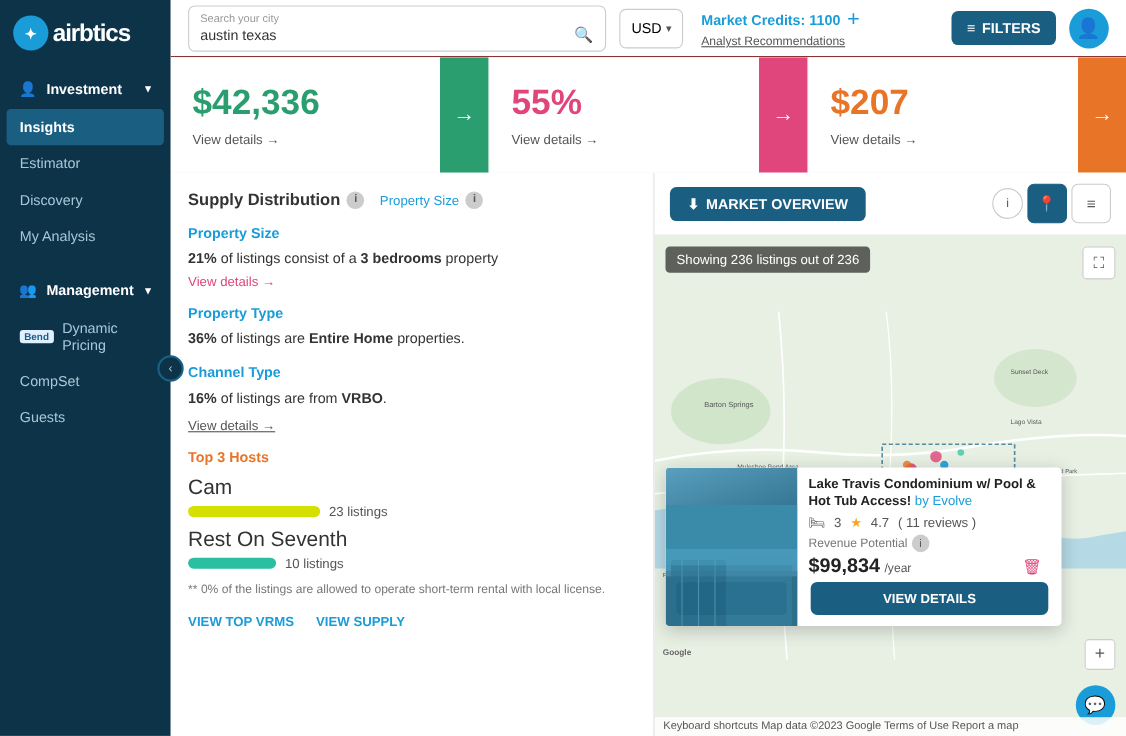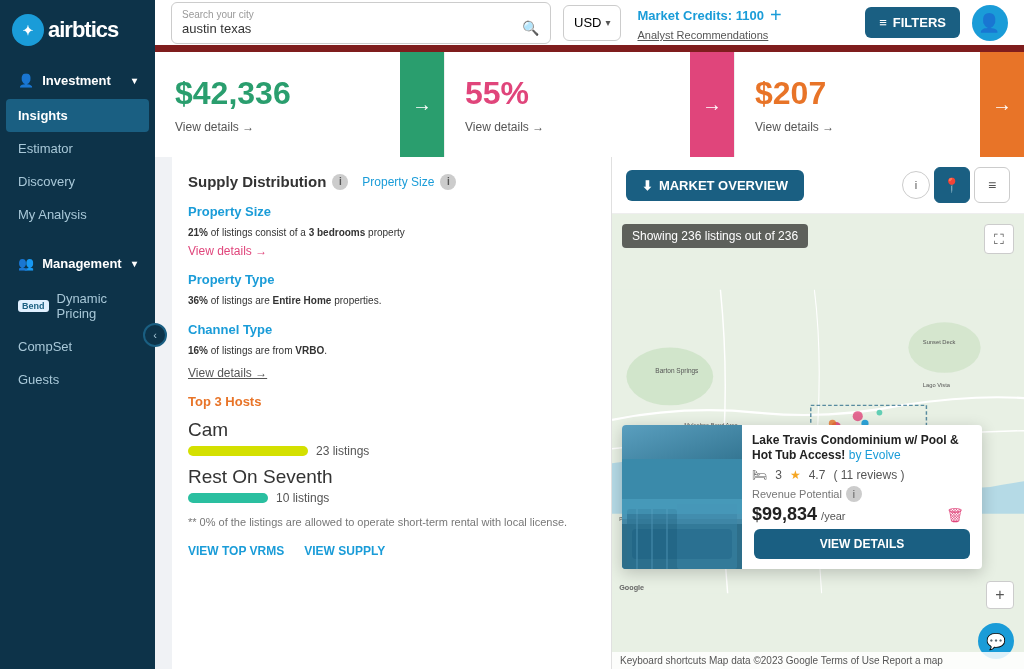--- a/index.html
+++ b/index.html
@@ -94,21 +94,21 @@
     }
 
     
     .topbar {
       background: #fff;
       display: flex;
       align-items: center;
       padding: 0 16px;
       height: 52px;
       gap: 12px;
-      border-bottom: 7px solid #7f1d1d;
+      border-bottom: 1px solid #7f1d1d;
       flex-shrink: 0;
     }
     .search-wrapper-inner {
       display: flex;
       flex-direction: column;
       border: 1px solid #ccc;
       border-radius: 6px;
       padding: 4px 10px;
       height: 42px;
       justify-content: center;
@@ -175,21 +175,20 @@
     }
     .arrow-btn.green { background: #2a9e6e; }
     .arrow-btn.pink { background: #e0457b; }
     .arrow-btn.orange { background: #e87428; }
 
     
     .lower-area {
       display: flex;
       flex: 1;
       overflow: hidden;
-      padding-left: 17px;
     }
 
     
     .left-panel {
       width: 440px;
       min-width: 280px;
       background: #fff;
       border-right: 1px solid #e0e0e0;
       overflow-y: auto;
       padding: 16px;
@@ -201,21 +200,21 @@
     .info-icon {
       width: 16px; height: 16px; border-radius: 50%; background: #ccc;
       display: inline-flex; align-items: center; justify-content: center;
       font-size: 10px; color: #555; cursor: pointer;
     }
     .supply-section { margin-bottom: 14px; }
     .supply-section-title {
       font-size: 13px; font-weight: 600; color: #1a9cd8; margin-bottom: 6px;
       display: flex; align-items: center; gap: 4px;
     }
-    .supply-section-text { font-size: 10px; color: #333; line-height: 1.5; }
+    .supply-section-text { font-size: 13px; color: #333; line-height: 1.5; }
     .supply-section-text b { color: #333; font-weight: 700; }
     .view-details-link {
       font-size: 12px; color: #e0457b; cursor: pointer; display: flex; align-items: center; gap: 3px; margin-top: 4px;
     }
     .view-details-link2 {
       font-size: 12px; color: #555; cursor: pointer; display: flex; align-items: center; gap: 3px; margin-top: 8px; text-decoration: underline;
     }
     .top-hosts { margin-top: 12px; }
     .top-hosts-title { font-size: 13px; font-weight: 700; color: #e87428; margin-bottom: 10px; }
     .host-item { margin-bottom: 8px; }

